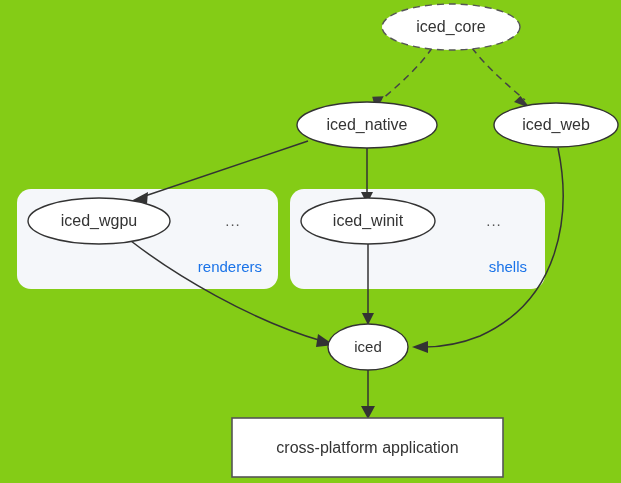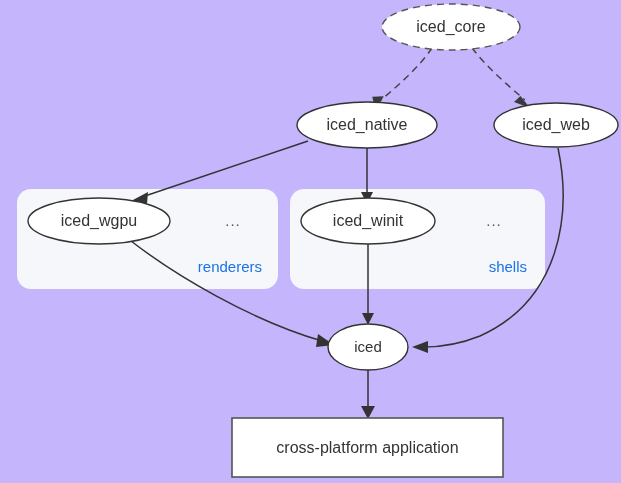--- a/index.html
+++ b/index.html
@@ -10,21 +10,21 @@
   body {
     width: 621px;
     height: 483px;
     font-family: "Liberation Sans", sans-serif;
     overflow: hidden;
   }
   #diagram-root {
     position: relative;
     width: 621px;
     height: 483px;
-    background: #c4b5fd;
+    background: #84cc16;
   }
   svg.diagram-canvas {
     position: absolute;
     top: 0;
     left: 0;
     width: 621px;
     height: 483px;
   }
   .node-label {
     font-family: "Liberation Sans", sans-serif;

